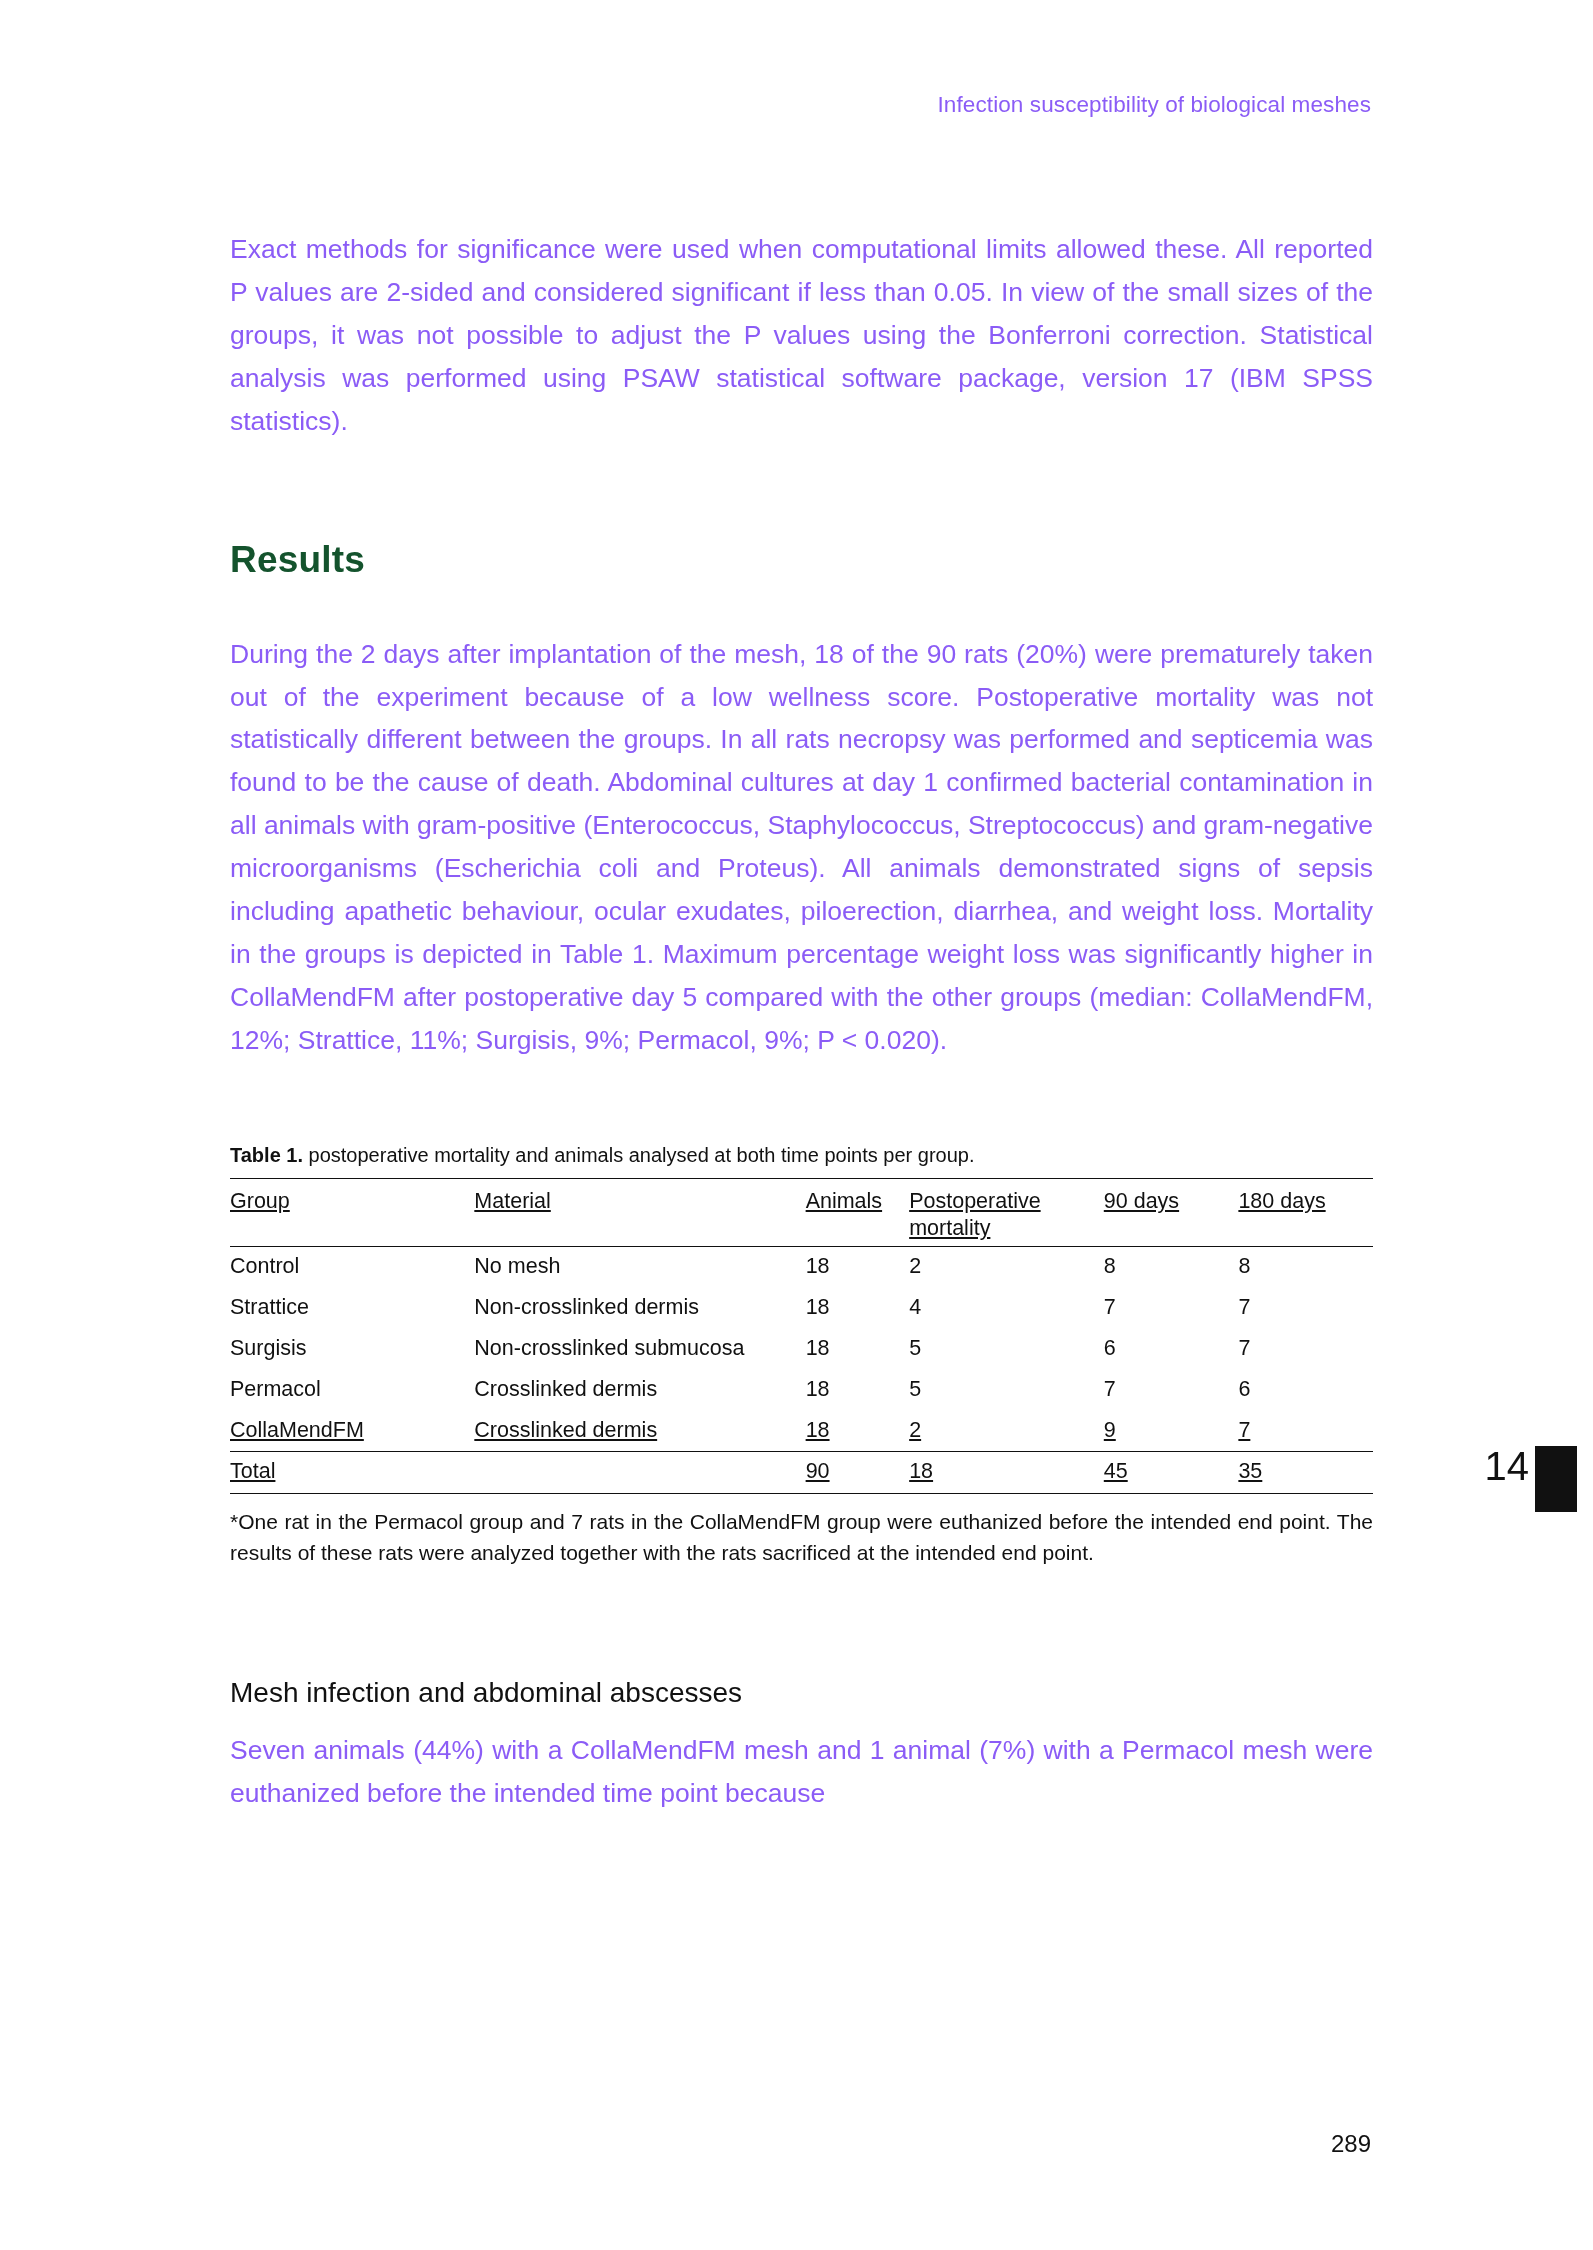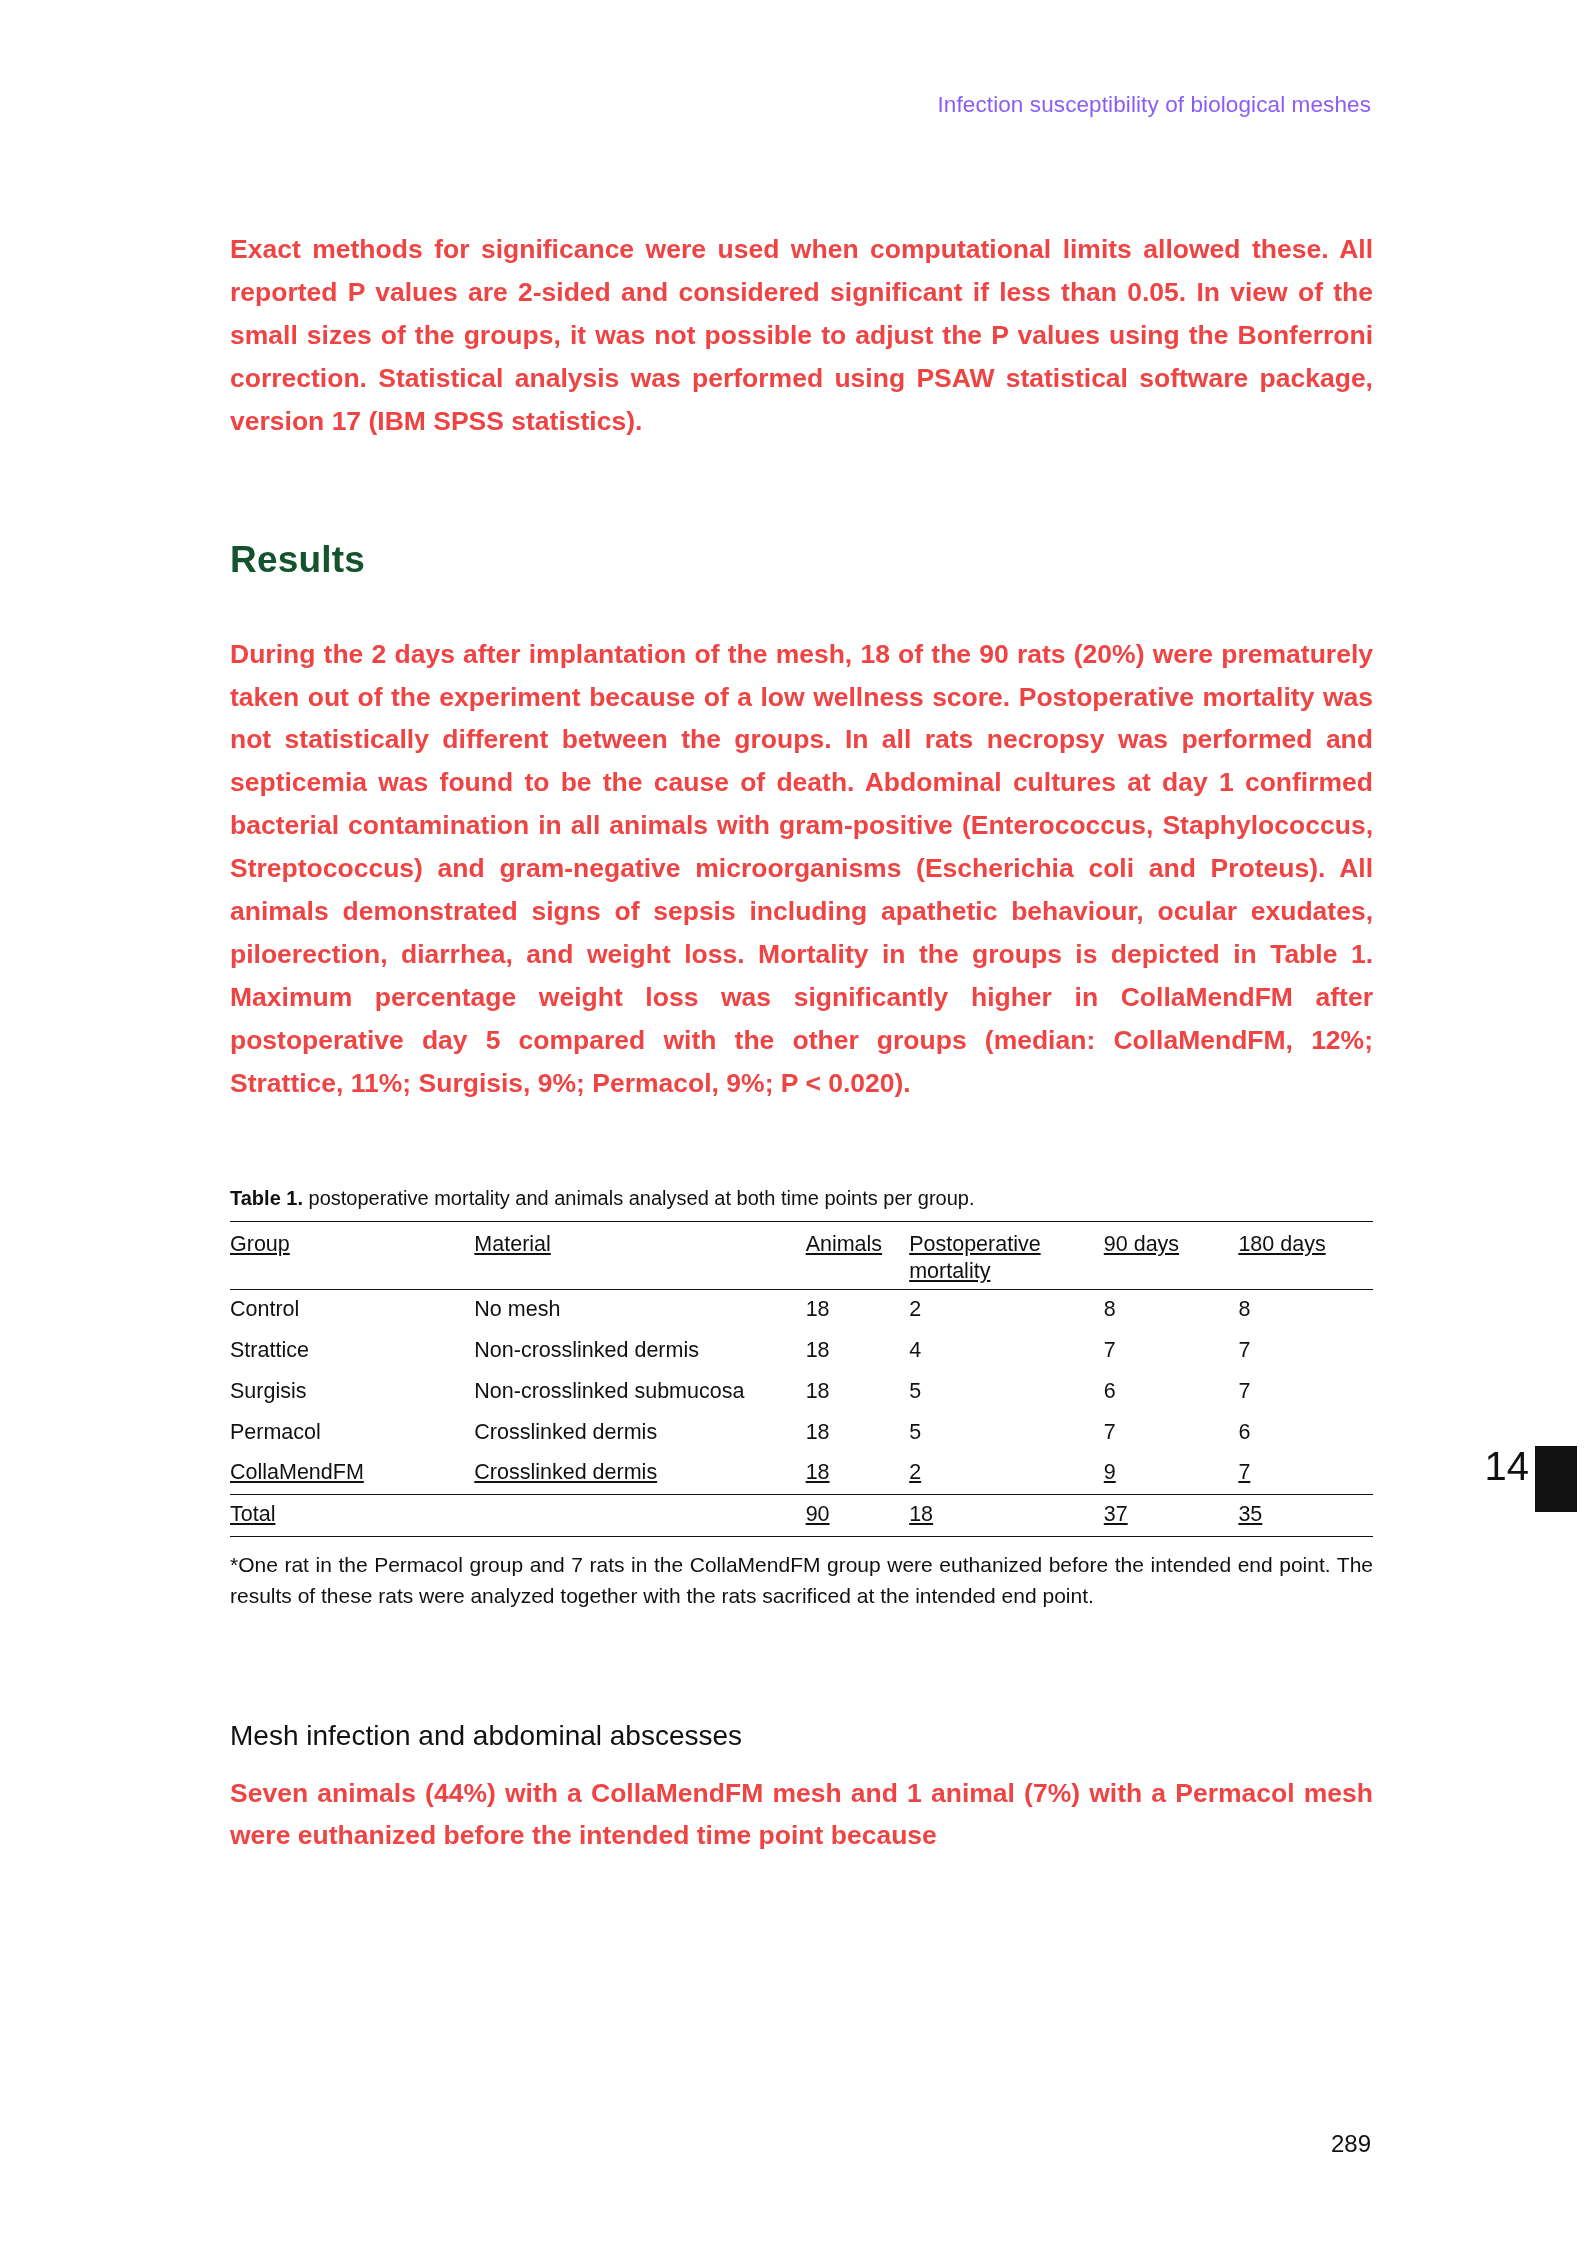--- a/index.html
+++ b/index.html
@@ -34,22 +34,21 @@
     position: absolute;
     left: 230px;
     top: 228px;
     width: 1143px;
   }
   p.body-text {
     margin: 0;
     font-size: 26.5px;
     line-height: 1.62;
     text-align: justify;
-    color: #ef4444;
-    font-weight: bold;
+    color: #8b5cf6;
   }
   h2.section-title {
     margin: 0;
     font-size: 37px;
     font-weight: bold;
     color: #14532d;
     letter-spacing: 0.2px;
   }
   .gap-after-intro { height: 96px; }
   .gap-after-heading { height: 52px; }
@@ -219,21 +218,21 @@
             <td class="animals">18</td>
             <td class="postop">2</td>
             <td class="d90">9</td>
             <td class="d180">7</td>
           </tr>
           <tr class="data-row rule-bottom">
             <td class="group-name">Total</td>
             <td class="material"></td>
             <td class="animals">90</td>
             <td class="postop">18</td>
-            <td class="d90">37</td>
+            <td class="d90">45</td>
             <td class="d180">35</td>
           </tr>
         </tbody>
       </table>
 
       <div class="table-note">*One rat in the Permacol group and 7 rats in the CollaMendFM group were euthanized before the intended end point. The results of these rats were analyzed together with the rats sacrificed at the intended end point.</div>
     </div>
 
     <div class="gap-before-sub"></div>
 

